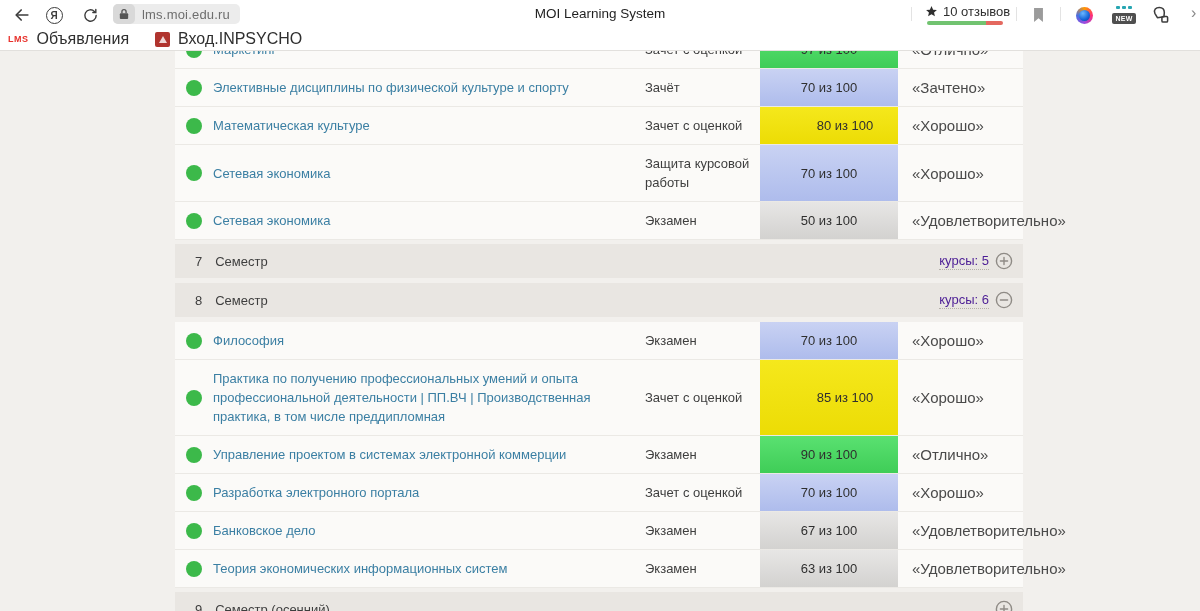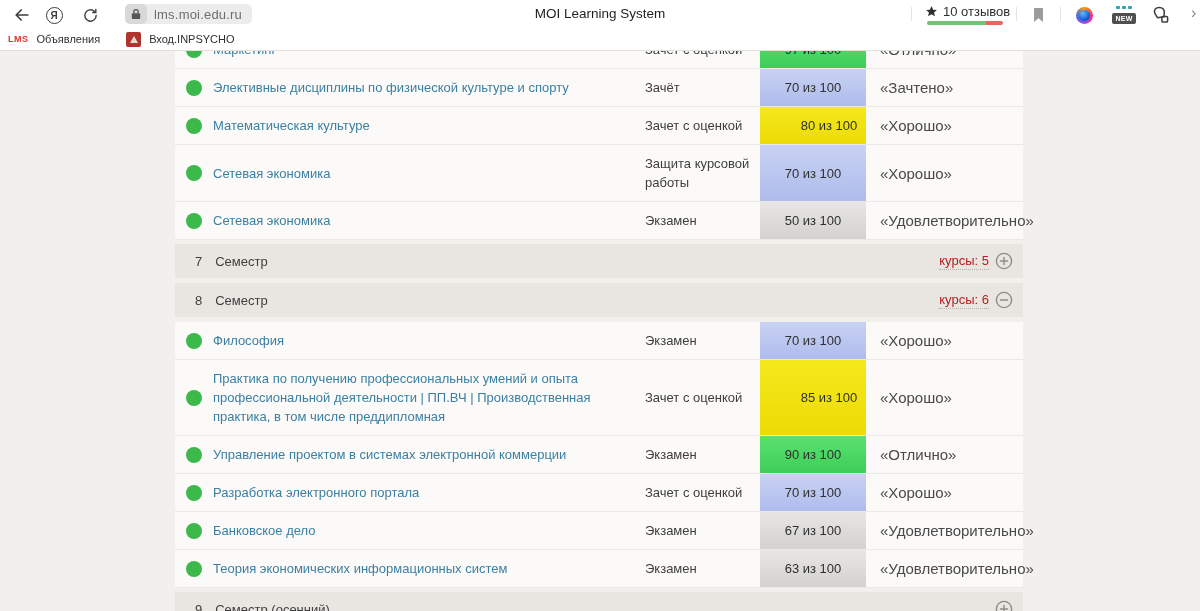--- a/index.html
+++ b/index.html
@@ -13,21 +13,21 @@
   .tb-btn { position:absolute; top:3px; width:24px; height:24px; border:none; background:transparent;
             display:flex; align-items:center; justify-content:center; cursor:pointer; color:#3c3c3c; }
   .back-btn { left:10px; }
   .yandex-btn { left:42px; }
   .ya-circle { width:17px; height:17px; border:1.6px solid #3c3c3c; border-radius:50%;
                display:flex; align-items:center; justify-content:center;
                font-size:10px; font-weight:700; color:#3c3c3c; }
   .refresh-btn { left:78px; }
 
   .url-pill { position:absolute; left:113px; top:4px; height:20px; display:flex; align-items:center;
-              background:#ececec; border-radius:5px; padding:0 10px 0 0;margin-left:12px; }
+              background:#ececec; border-radius:5px; padding:0 10px 0 0; }
   .lock-chip { width:22px; height:20px; background:#d9d9d9; border-radius:5px;
                display:flex; align-items:center; justify-content:center; margin-right:7px; }
   .url-text { font-size:13px; color:#6e6e6e; letter-spacing:.2px; }
 
   .page-title { position:absolute; left:50%; top:6px; transform:translateX(-50%);
                 font-size:13.5px; color:#1f1f1f; white-space:nowrap; }
 
   .vdiv { position:absolute; top:7px; width:1px; height:14px; background:#e3e3e3; }
 
   .reviews { position:absolute; left:925px; top:4px; display:flex; align-items:center; gap:5px; cursor:pointer; }
@@ -53,55 +53,55 @@
              color:#fff; font-size:7px; font-weight:700; display:flex; align-items:center; justify-content:center;
              letter-spacing:.3px; }
 
   .shapes-btn { left:1148px; }
   .chevron-more { position:absolute; left:1191px; top:4px; font-size:16px; color:#8a8a8a; }
 
   
   .bookmarks { position:absolute; left:0; top:28px; width:1200px; height:23px; background:#fff;
                border-bottom:1px solid #e2e0dd; display:flex; align-items:center; padding-left:8px; gap:26px; }
   .bookmark { display:flex; align-items:center; gap:8px; cursor:pointer; }
-  .bm-label { font-size:11px; color:#2f2f2f; }
+  .bm-label { font-size:16px; color:#2f2f2f; }
   .lms-logo { font-size:9px; font-weight:700; color:#e8302a; letter-spacing:.5px; }
   .inpsycho-logo { width:15px; height:15px; background:#b0342e; border-radius:2px;
                    display:flex; align-items:center; justify-content:center; }
   .inpsycho-tri { width:0; height:0; border-left:4px solid transparent; border-right:4px solid transparent;
                   border-bottom:7px solid rgba(255,255,255,.8); }
 
   
   .content { position:absolute; left:0; top:51px; width:1200px; height:560px;
              background:#f2f0ed; overflow:hidden; }
   .grades-table { position:absolute; left:175px; top:-20px; width:848px; }
 
   .row-course { display:flex; align-items:center; background:#fbfaf8; border-bottom:1px solid #ebe9e5;
                 min-height:38px; }
   .row-course.h2 { min-height:57px; }
   .row-course.h3 { min-height:76px; }
   .dot-col { width:38px; display:flex; justify-content:center; flex:none; }
   .status-dot { width:16px; height:16px; border-radius:50%; background:#3cb94a; }
   .course-name { width:432px; flex:none; padding-right:30px; font-size:13px; line-height:19px;
                  color:#3b7fa3; text-decoration:none; cursor:pointer; }
   .exam-col { width:115px; flex:none; font-size:13px; line-height:19px; color:#3e3e3e; padding-right:8px; }
-  .score-col { width:106px; flex:none; align-self:stretch; display:flex; align-items:center;
+  .score-col { width:138px; flex:none; align-self:stretch; display:flex; align-items:center;
                justify-content:center; font-size:13px; color:#2f2f2f; }
   .score-green    { background:linear-gradient(180deg,#5ae171 0%,#3fcd57 100%); }
   .score-lavender { background:linear-gradient(180deg,#c9d2f3 0%,#aebcec 100%); }
   .score-yellow   { background:linear-gradient(180deg,#f5e81c 0%,#ecdc05 100%);padding-left:32px; }
   .score-gray     { background:linear-gradient(180deg,#e7e6e5 0%,#d3d2d0 100%); }
   .grade-col { flex:1; padding-left:14px; font-size:15px; color:#4a4a4a; }
 
   .row-semester { display:flex; align-items:center; background:#e9e6e2; height:34px;
                   margin:4px 0 5px 0; padding:0 10px 0 20px; }
   .sem-num { font-size:13px; color:#3e3e3e; margin-right:13px; }
   .sem-title { font-size:13px; color:#3e3e3e; }
   .sem-right { margin-left:auto; display:flex; align-items:center; gap:6px; }
-  .courses-link { font-size:13px; color:#b91c1c; border-bottom:1px dotted #b5b0a9;
+  .courses-link { font-size:13px; color:#4c1d95; border-bottom:1px dotted #b5b0a9;
                   cursor:pointer; padding-bottom:1px; }
   .courses-link:empty { display:none; }
   .toggle-btn { background:transparent; border:none; cursor:pointer; display:flex; padding:0; }
 
   svg { display:block; }
 </style>
 </head>
 <body>
 
 <div class="screen">

